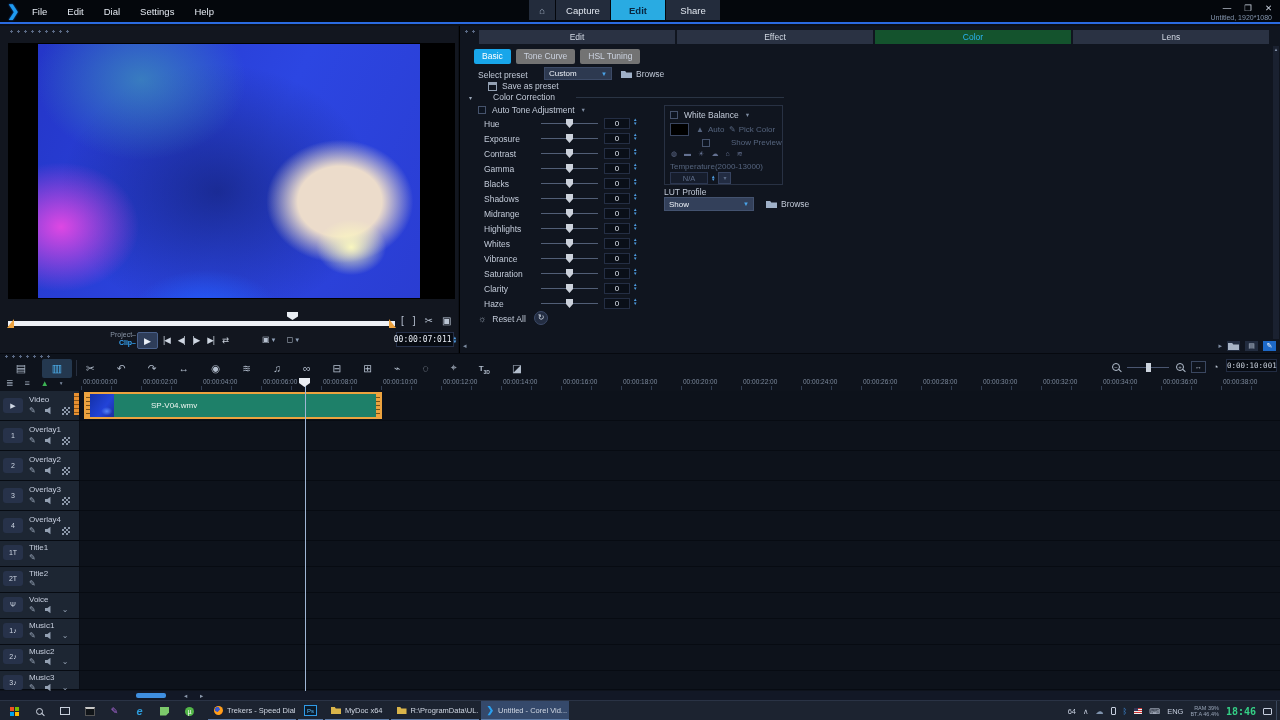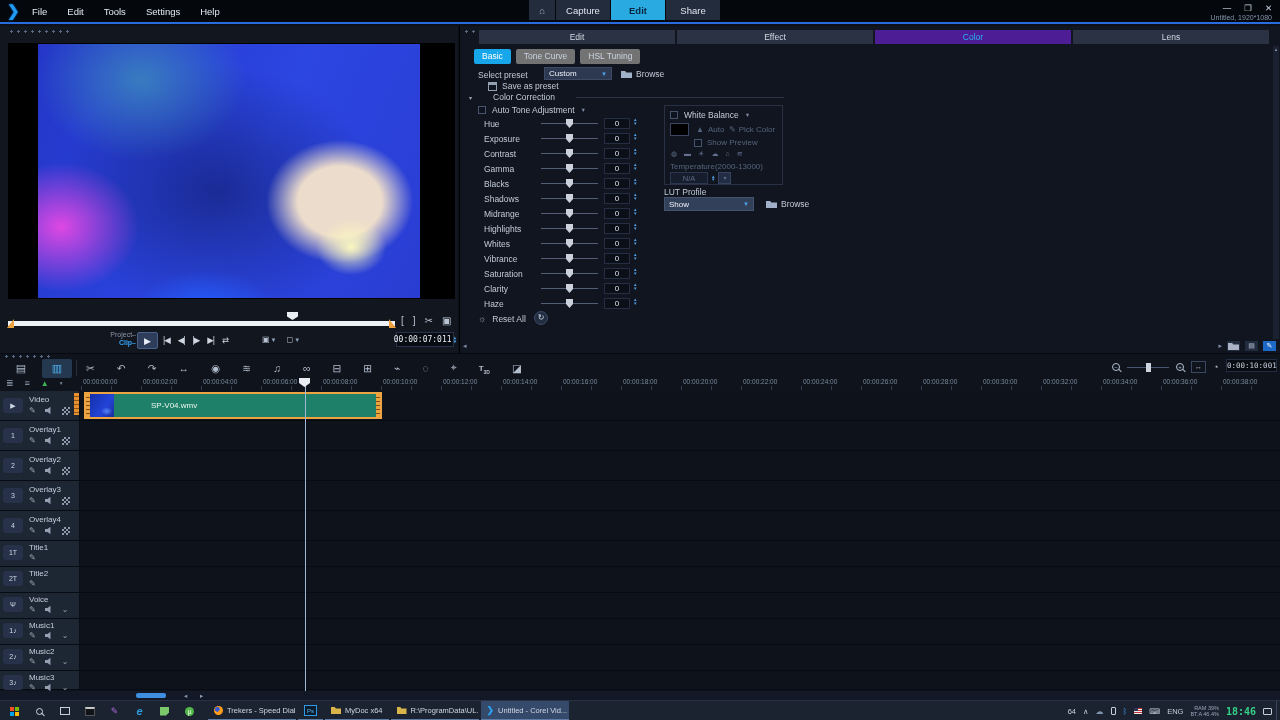--- a/index.html
+++ b/index.html
@@ -50,21 +50,21 @@
   #capbtns .c { display:flex; gap:1px; align-items:center; }
   #capbtns .v { font-size:6px; color:#8fa0b8; }
   #ptimecode { position:absolute; left:396px; top:306px; width:58px; height:15px; background:#070b12; border:1px solid #26314a; color:#e6ebf3; font-family:"DejaVu Sans Mono",monospace; font-size:8px; display:flex; align-items:center; justify-content:center; gap:2px; }
   .spin { display:inline-flex; flex-direction:column; line-height:3.5px; font-size:4.5px; color:#4e9de2; }
 
   
   #rightpanel { position:absolute; left:459px; top:26px; width:821px; height:327px; background:#10151f; border-left:1px solid #000; }
   #rightpanel .grip { position:absolute; left:3px; top:4px; width:14px; }
   #rtabs { position:absolute; left:19px; top:4px; width:790px; height:14px; display:flex; gap:2px; }
   .rtab { flex:1; background:#2a3243; color:#d2d9e4; font-size:8.5px; display:flex; align-items:center; justify-content:center; }
-  .rtab.active { background:#4c1d95; color:#2cb4f4; }
+  .rtab.active { background:#14532d; color:#2cb4f4; }
   #vscroll { position:absolute; right:1px; top:20px; bottom:14px; width:6px; background:#1a2130; font-size:5px; color:#8795ac; text-align:center; }
   #subtabs { position:absolute; left:14px; top:23px; display:flex; gap:5px; }
   .stab { padding:2px 8px 3px; font-size:8.5px; background:#737373; color:#ccd3e0; border-radius:2px; }
   .stab.active { background:#18a6ea; color:#fff; }
   .lbl { font-size:8.5px; color:#c3cbd9; }
   .dim { font-size:8px; color:#55647e; }
   #presetlabel { position:absolute; left:18px; top:44px; }
   #presetdd { position:absolute; left:84px; top:41px; width:68px; height:13px; }
   .dd { background:#2d3950; border:1px solid #3c4a66; color:#eef2f8; font-size:8px; display:flex; align-items:center; padding:0 4px; }
   .dd .caret { margin-left:auto; font-size:6px; color:#4aa3e8; }
@@ -88,21 +88,21 @@
   .srow .spin { position:absolute; left:173px; top:2px; }
   #resetrow { position:absolute; left:18px; top:288px; display:flex; gap:6px; align-items:center; }
   #resetrow .sun { color:#9aa6b6; font-size:9px; }
   #resetcircle { position:absolute; left:74px; top:285px; width:14px; height:14px; border-radius:50%; background:#232d42; border:1px solid #3c4a68; color:#cfd7e2; font-size:8px; text-align:center; line-height:12px; }
   #wbbox { position:absolute; left:204px; top:79px; width:119px; height:80px; border:1px solid #283143; }
   #wbbox .row1 { position:absolute; left:5px; top:4px; display:flex; gap:6px; align-items:center; }
   #wbbox .v { font-size:5.5px; color:#7e8ca2; }
   #wbswatch { position:absolute; left:5px; top:17px; width:19px; height:13px; background:#000; border:1px solid #3a4660; }
   #wbauto { position:absolute; left:31px; top:19px; display:flex; gap:4px; align-items:center; }
   #wbpick { position:absolute; left:64px; top:19px; display:flex; gap:3px; align-items:center; }
-  #wbprev { position:absolute; left:29px; top:32px; display:flex; gap:5px; align-items:center; }
+  #wbprev { position:absolute; left:37px; top:32px; display:flex; gap:21px; align-items:center; }
   #wbicons { position:absolute; left:6px; top:44px; display:flex; gap:7px; font-size:7px; color:#647191; }
   #wbtemp { position:absolute; left:5px; top:56px; }
   #wbval { position:absolute; left:5px; top:66px; display:flex; gap:3px; align-items:center; }
   #wbval .box { width:38px; height:12px; background:#161d2c; border:1px solid #2b3650; color:#5d6c88; font-size:7.5px; text-align:center; line-height:11px; }
   #wbval .btn2 { width:13px; height:12px; background:#222c42; border:1px solid #36436000; border:1px solid #364360; color:#5d6c88; font-size:6px; text-align:center; line-height:11px; }
   #lutlabel { position:absolute; left:204px; top:161px; }
   #lutdd { position:absolute; left:204px; top:171px; width:90px; height:14px; background:#33405a; border:1px solid #43526f; }
   #browse2 { position:absolute; left:306px; top:173px; }
   #rpfootL { position:absolute; left:3px; bottom:3px; font-size:7px; color:#7e8ca2; }
   #rpfoot { position:absolute; right:4px; bottom:2px; display:flex; gap:5px; align-items:center; }
@@ -189,21 +189,21 @@
   #showdesk { position:absolute; right:0; top:0; width:4px; height:20px; border-left:1px solid #3a475c; }
 </style>
 </head>
 <body>
 
 <div id="menubar">
   <span id="logo">❯</span>
   <div id="menus">
       <span>File</span>
       <span>Edit</span>
-      <span>Tools</span>
+      <span>Dial</span>
       <span>Settings</span>
       <span>Help</span>
     </div>
   <div id="modetabs">
       <div class="mtab home">⌂</div>
       <div class="mtab w">Capture</div>
       <div class="mtab w active">Edit</div>
       <div class="mtab w">Share</div>
     </div>
   <div id="wincontrols">

